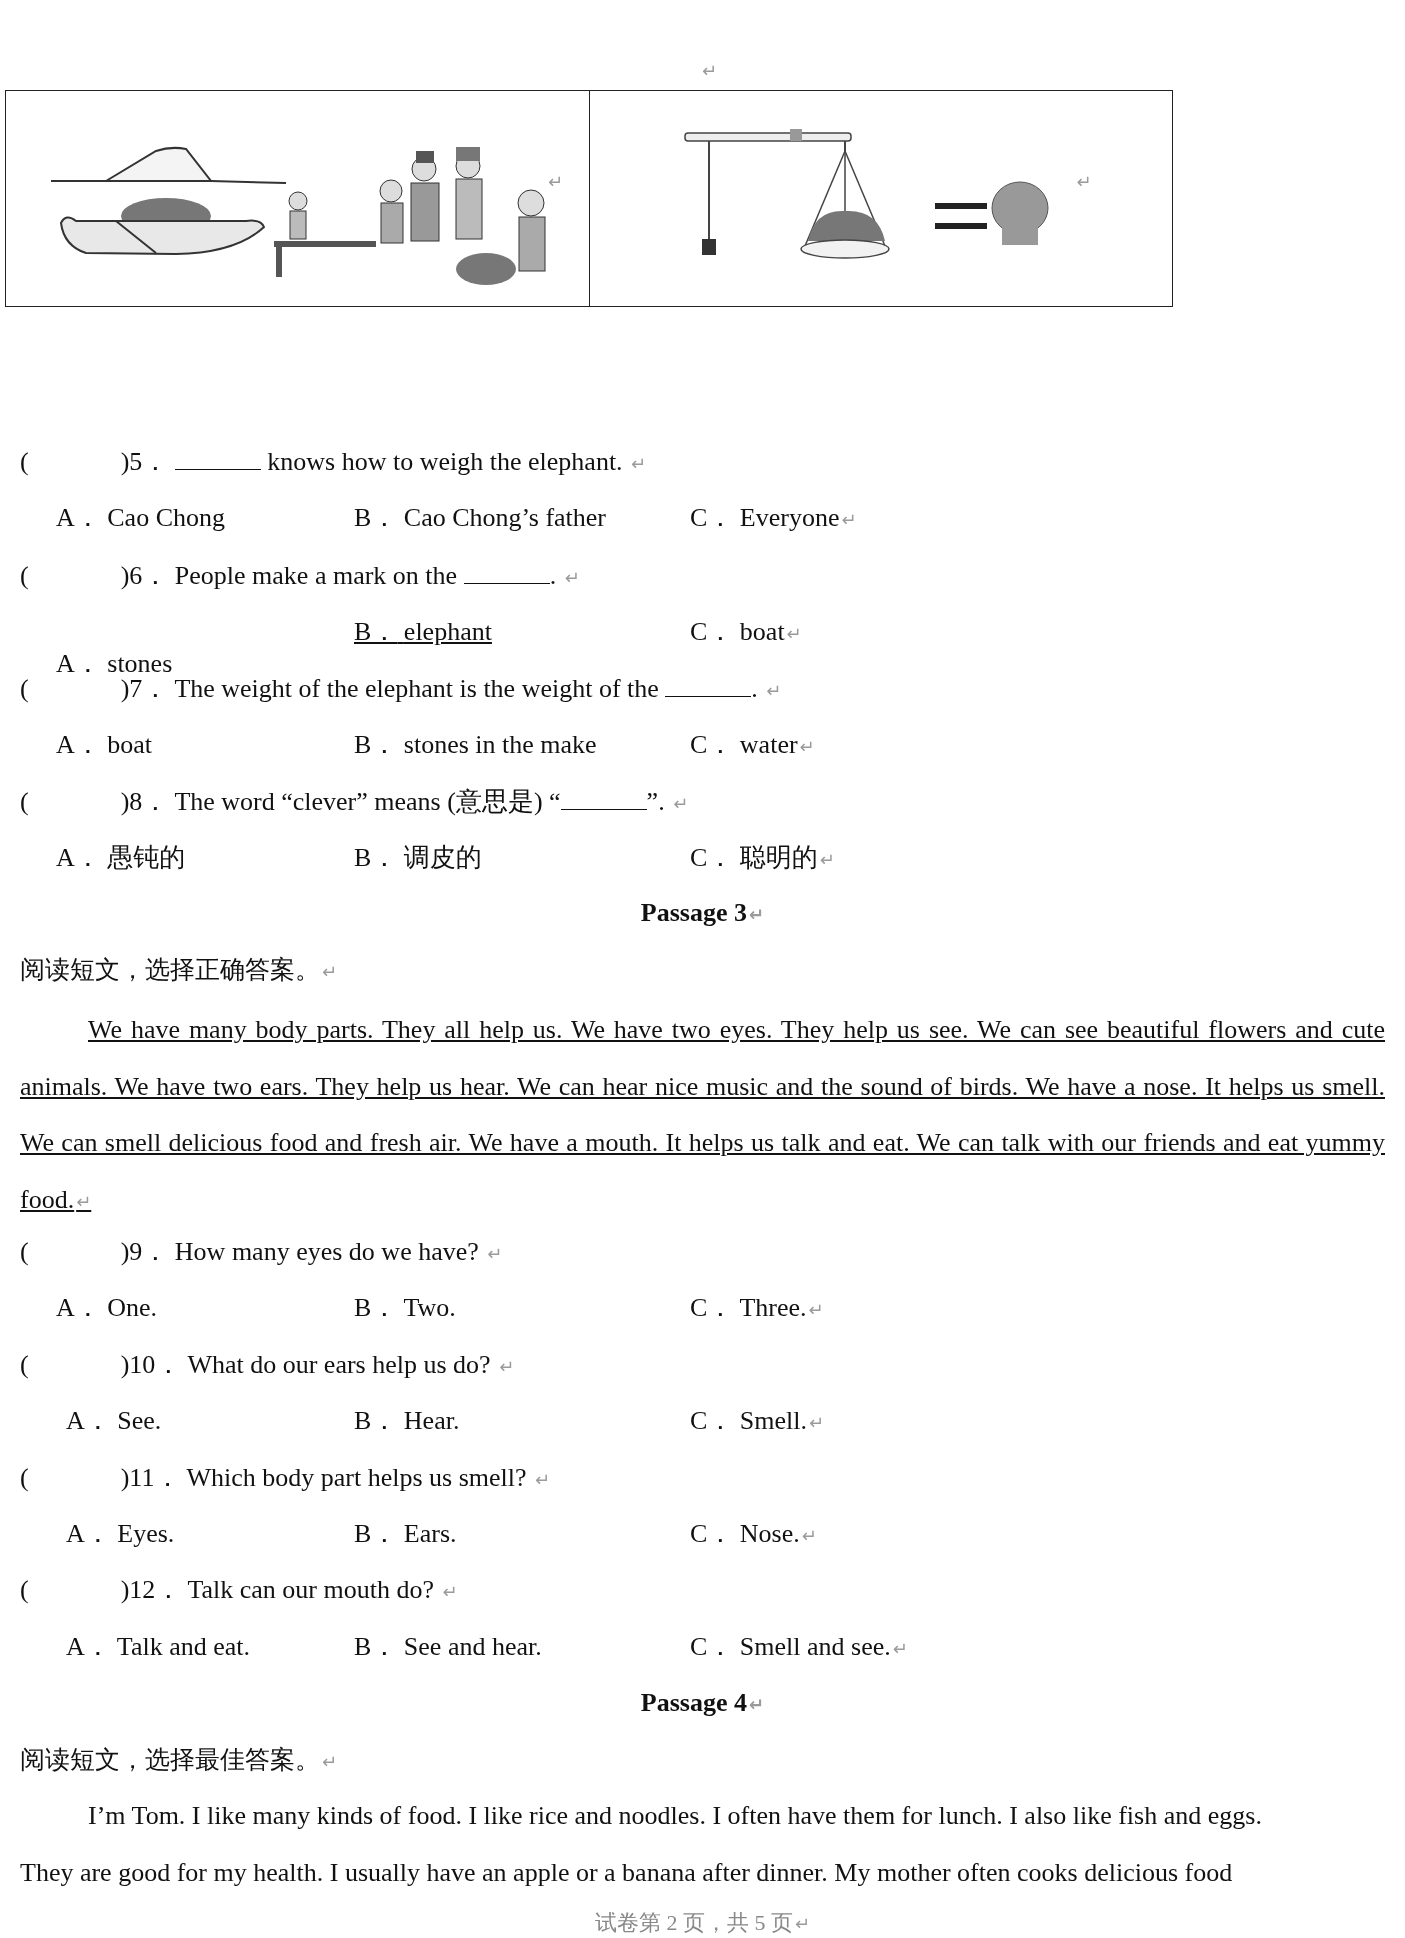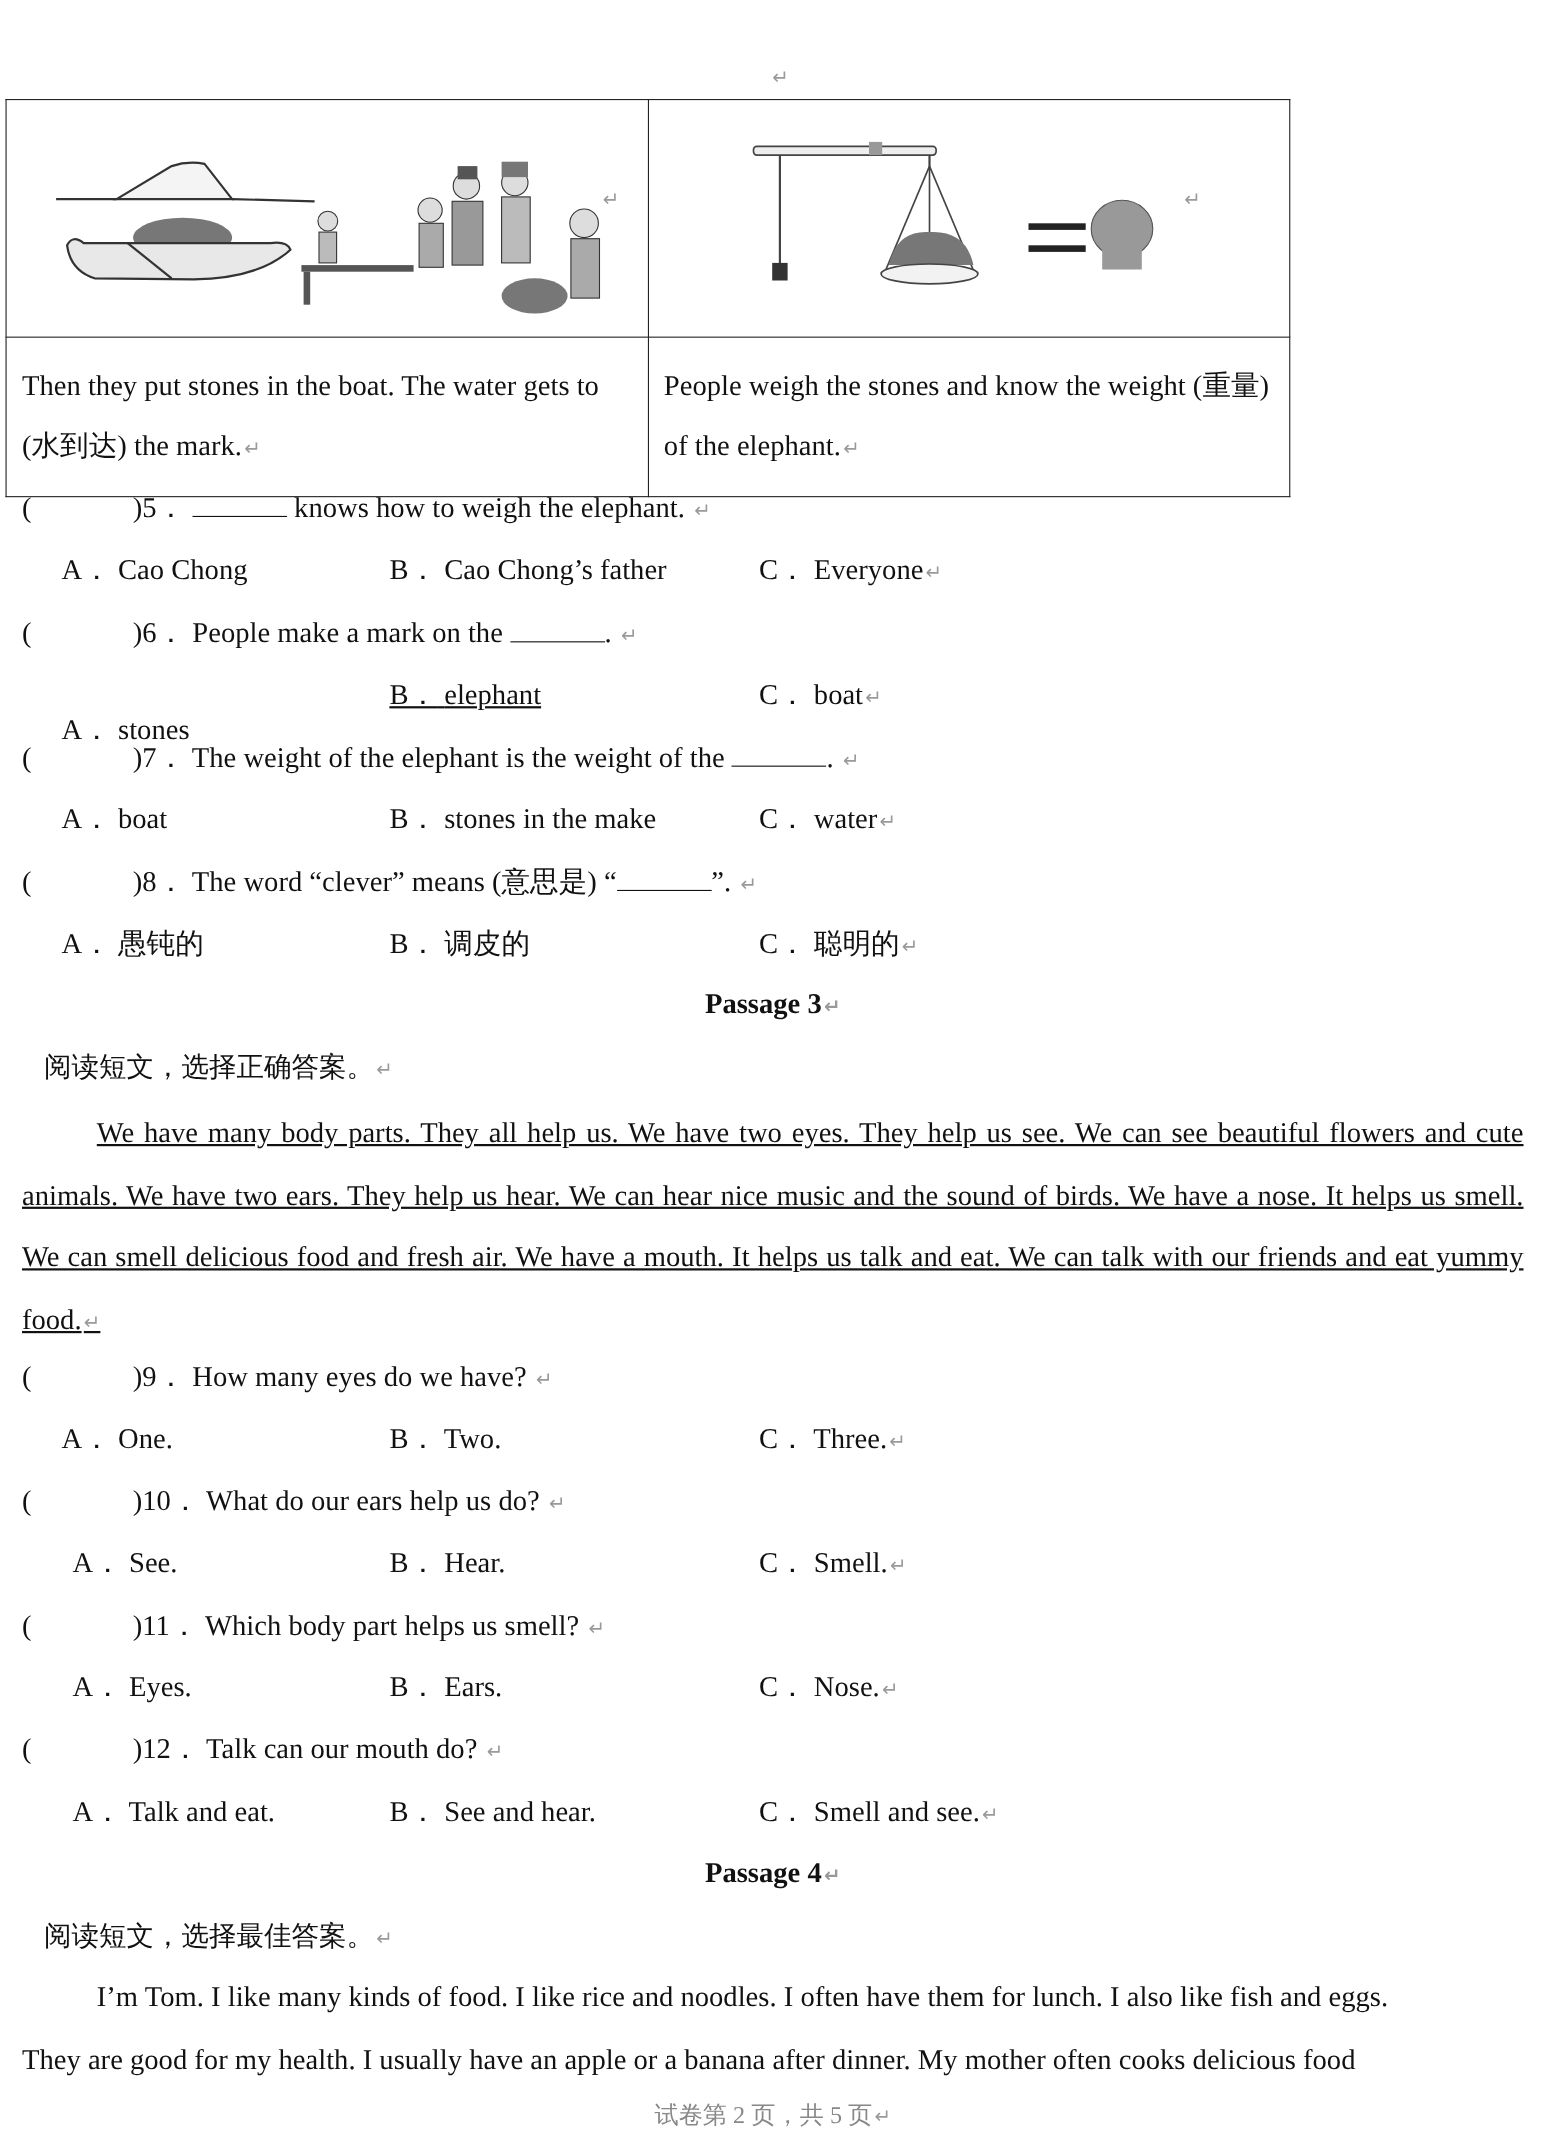--- a/index.html
+++ b/index.html
@@ -16,21 +16,21 @@
   }
   table.story td { border: 1.5px solid #222; vertical-align: middle; padding: 0; }
   .img-cell { height: 208px; position: relative; }
   .txt-cell { height: 132px; padding: 6px 14px !important; line-height: 55px; font-size: 26px; }
   .row { position: absolute; left: 0; white-space: nowrap; line-height: 32px; }
   .q { left: 20px; }
   .paren-space { display: inline-block; width: 92px; }
   .blank { display: inline-block; border-bottom: 1.5px solid #111; height: 1px; vertical-align: baseline; }
   .opt { position: absolute; white-space: nowrap; }
   .title { position: absolute; left: 0; width: 1405px; text-align: center; font-weight: bold; }
-  .instr { left: 20px; font-family: "DejaVu Sans", sans-serif; font-size: 25px; margin-left: 20px; }
+  .instr { left: 20px; font-family: "DejaVu Sans", sans-serif; font-size: 25px; }
   .para { position: absolute; left: 20px; width: 1365px; line-height: 56.5px; text-align: justify; text-decoration: underline; }
   .para .indent { display: inline-block; width: 68px; }
   .footer { position: absolute; top: 1908px; left: 0; width: 1405px; text-align: center; color: #888; font-size: 22px; }
 </style>
 </head>
 <body>
 
 <span class="pm top-mark">↵</span>
 
 <table class="story">
@@ -74,24 +74,20 @@
         <line x1="255" y1="60" x2="255" y2="150" stroke="#444" stroke-width="1.5"></line>
         <path d="M218 150 Q225 118 255 120 Q288 118 295 150 Z" fill="#777"></path>
         <ellipse cx="255" cy="158" rx="44" ry="9" fill="#f2f2f2" stroke="#444" stroke-width="1.5"></ellipse>
         <rect x="345" y="112" width="52" height="6" fill="#222"></rect>
         <rect x="345" y="132" width="52" height="6" fill="#222"></rect>
         <ellipse cx="430" cy="117" rx="28" ry="26" fill="#999" stroke="#555"></ellipse>
         <rect x="412" y="130" width="36" height="24" fill="#999"></rect>
       </svg>
       <span class="pm" style="position:absolute;left:485px;top:80px;">↵</span>
     </td>
-  </tr>
-  <tr>
-    <td class="txt-cell"><span>Then they put stones in the boat. The water gets to (水到达) the mark.</span><span class="pm">↵</span></td>
-    <td class="txt-cell"><span>People weigh the stones and know the weight (重量) of the elephant.</span><span class="pm">↵</span></td>
   </tr>
 </tbody>
   </table>
 
 <div class="row q" style="top:446px;">
   <span>(</span><span class="paren-space"></span><span>)</span><span>5．</span>
   <span class="blank" style="width:86px;"></span><span> knows how to weigh the elephant.</span>
   <span class="pm">↵</span>
 </div>
 <div class="row" style="top:502px;">

